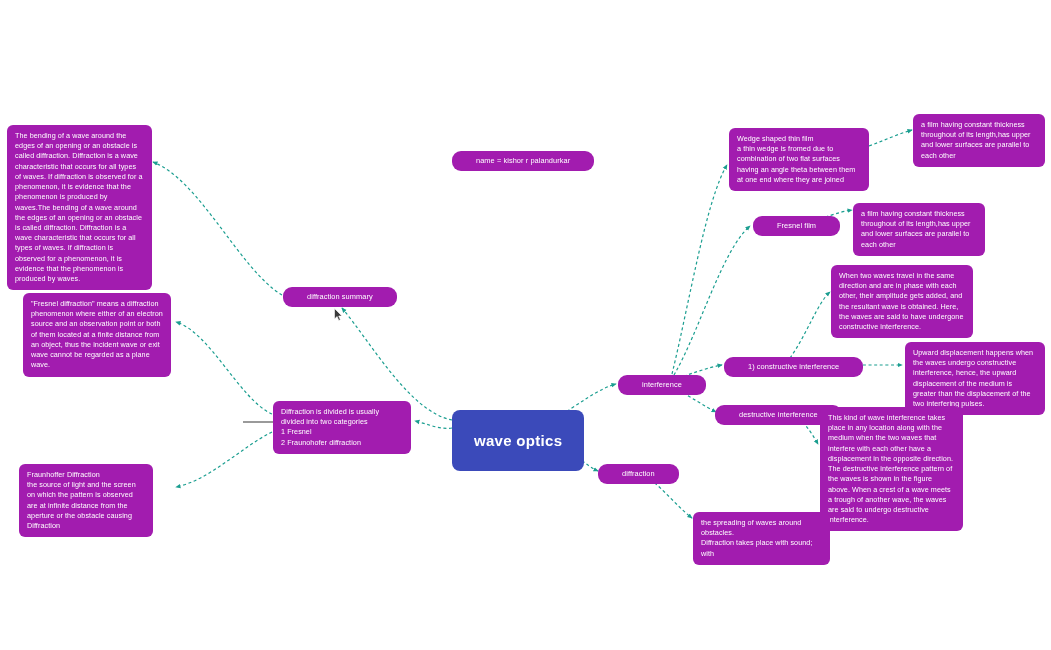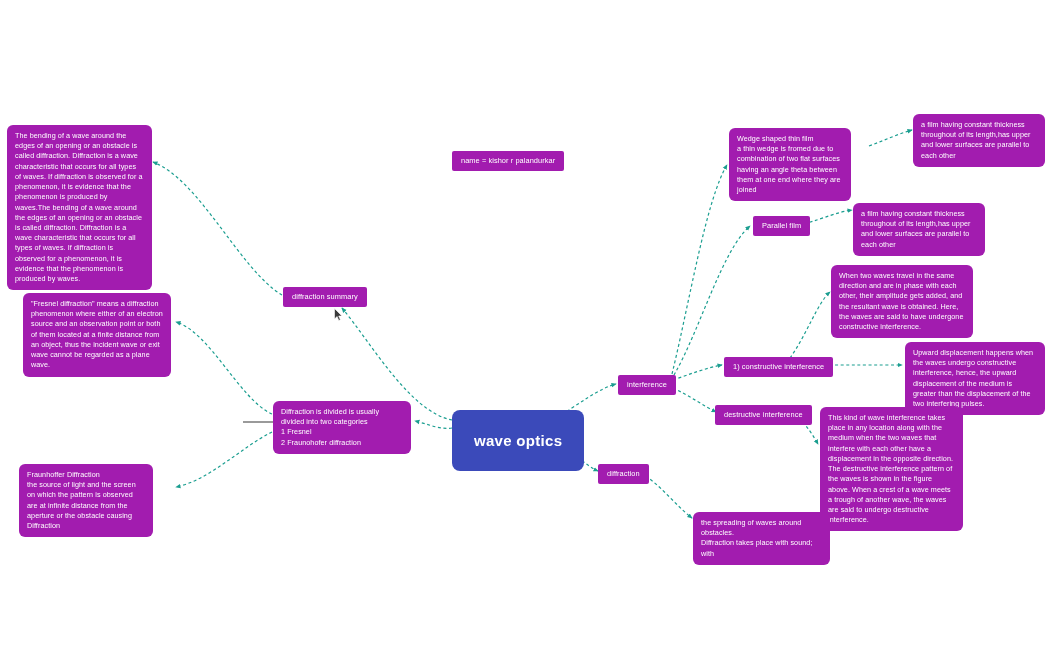--- a/index.html
+++ b/index.html
@@ -32,22 +32,22 @@
     color: #ffffff;
     border-radius: 6px;
     font-size: 7.2px;
     line-height: 1.42;
     letter-spacing: 0.01em;
     padding: 6px 8px;
     white-space: pre-line;
     z-index: 3;
   }
   .node.pill {
-    border-radius: 2px;
-    padding: 5px 9px;
+    border-radius: 9px;
+    padding: 5px 24px;
     font-size: 7.4px;
     line-height: 1.3;
     white-space: nowrap;
   }
   .node.root {
     background: #3b4aba;
     border-radius: 8px;
     color: #ffffff;
     font-size: 15px;
     font-weight: bold;
@@ -132,26 +132,26 @@
 2 Fraunohofer diffraction</div>
 
   <div class="node pill" style="left:452px; top:151px;">name = kishor r palandurkar</div>
 
   <div class="node root" style="left:452px; top:410px;">wave optics</div>
 
   <div class="node pill" style="left:618px; top:375px;">interference</div>
 
   <div class="node pill" style="left:598px; top:464px;">diffraction</div>
 
-  <div class="node" style="left:729px; top:128px; width:122px;border-radius:6px;">Wedge shaped thin film
+  <div class="node" style="left:729px; top:128px; width:140px;border-radius:6px;">Wedge shaped thin film
 a thin wedge is fromed due to combination of two flat surfaces having an angle theta between them at one end where they are joined</div>
 
   <div class="node" style="left:913px; top:114px; width:132px;">a film having constant thickness throughout of its length,has upper and lower surfaces are parallel to each other</div>
 
-  <div class="node pill" style="left:753px; top:216px;">Parallel film</div>
+  <div class="node pill" style="left:753px; top:216px;">Fresnel film</div>
 
   <div class="node" style="left:853px; top:203px; width:132px;">a film having constant thickness throughout of its length,has upper and lower surfaces are parallel to each other</div>
 
   <div class="node pill" style="left:724px; top:357px;">1) constructive interference</div>
 
   <div class="node" style="left:905px; top:342px; width:140px;"> Upward displacement happens when the waves undergo constructive interference, hence, the upward displacement of the medium is greater than the displacement of the two interfering pulses.</div>
 
   <div class="node" style="left:831px; top:265px; width:142px;">When two waves travel in the same direction and are in phase with each other, their amplitude gets added, and the resultant wave is obtained. Here, the waves are said to have undergone constructive interference.</div>
 
   <div class="node pill" style="left:715px; top:405px;">destructive interference</div>

